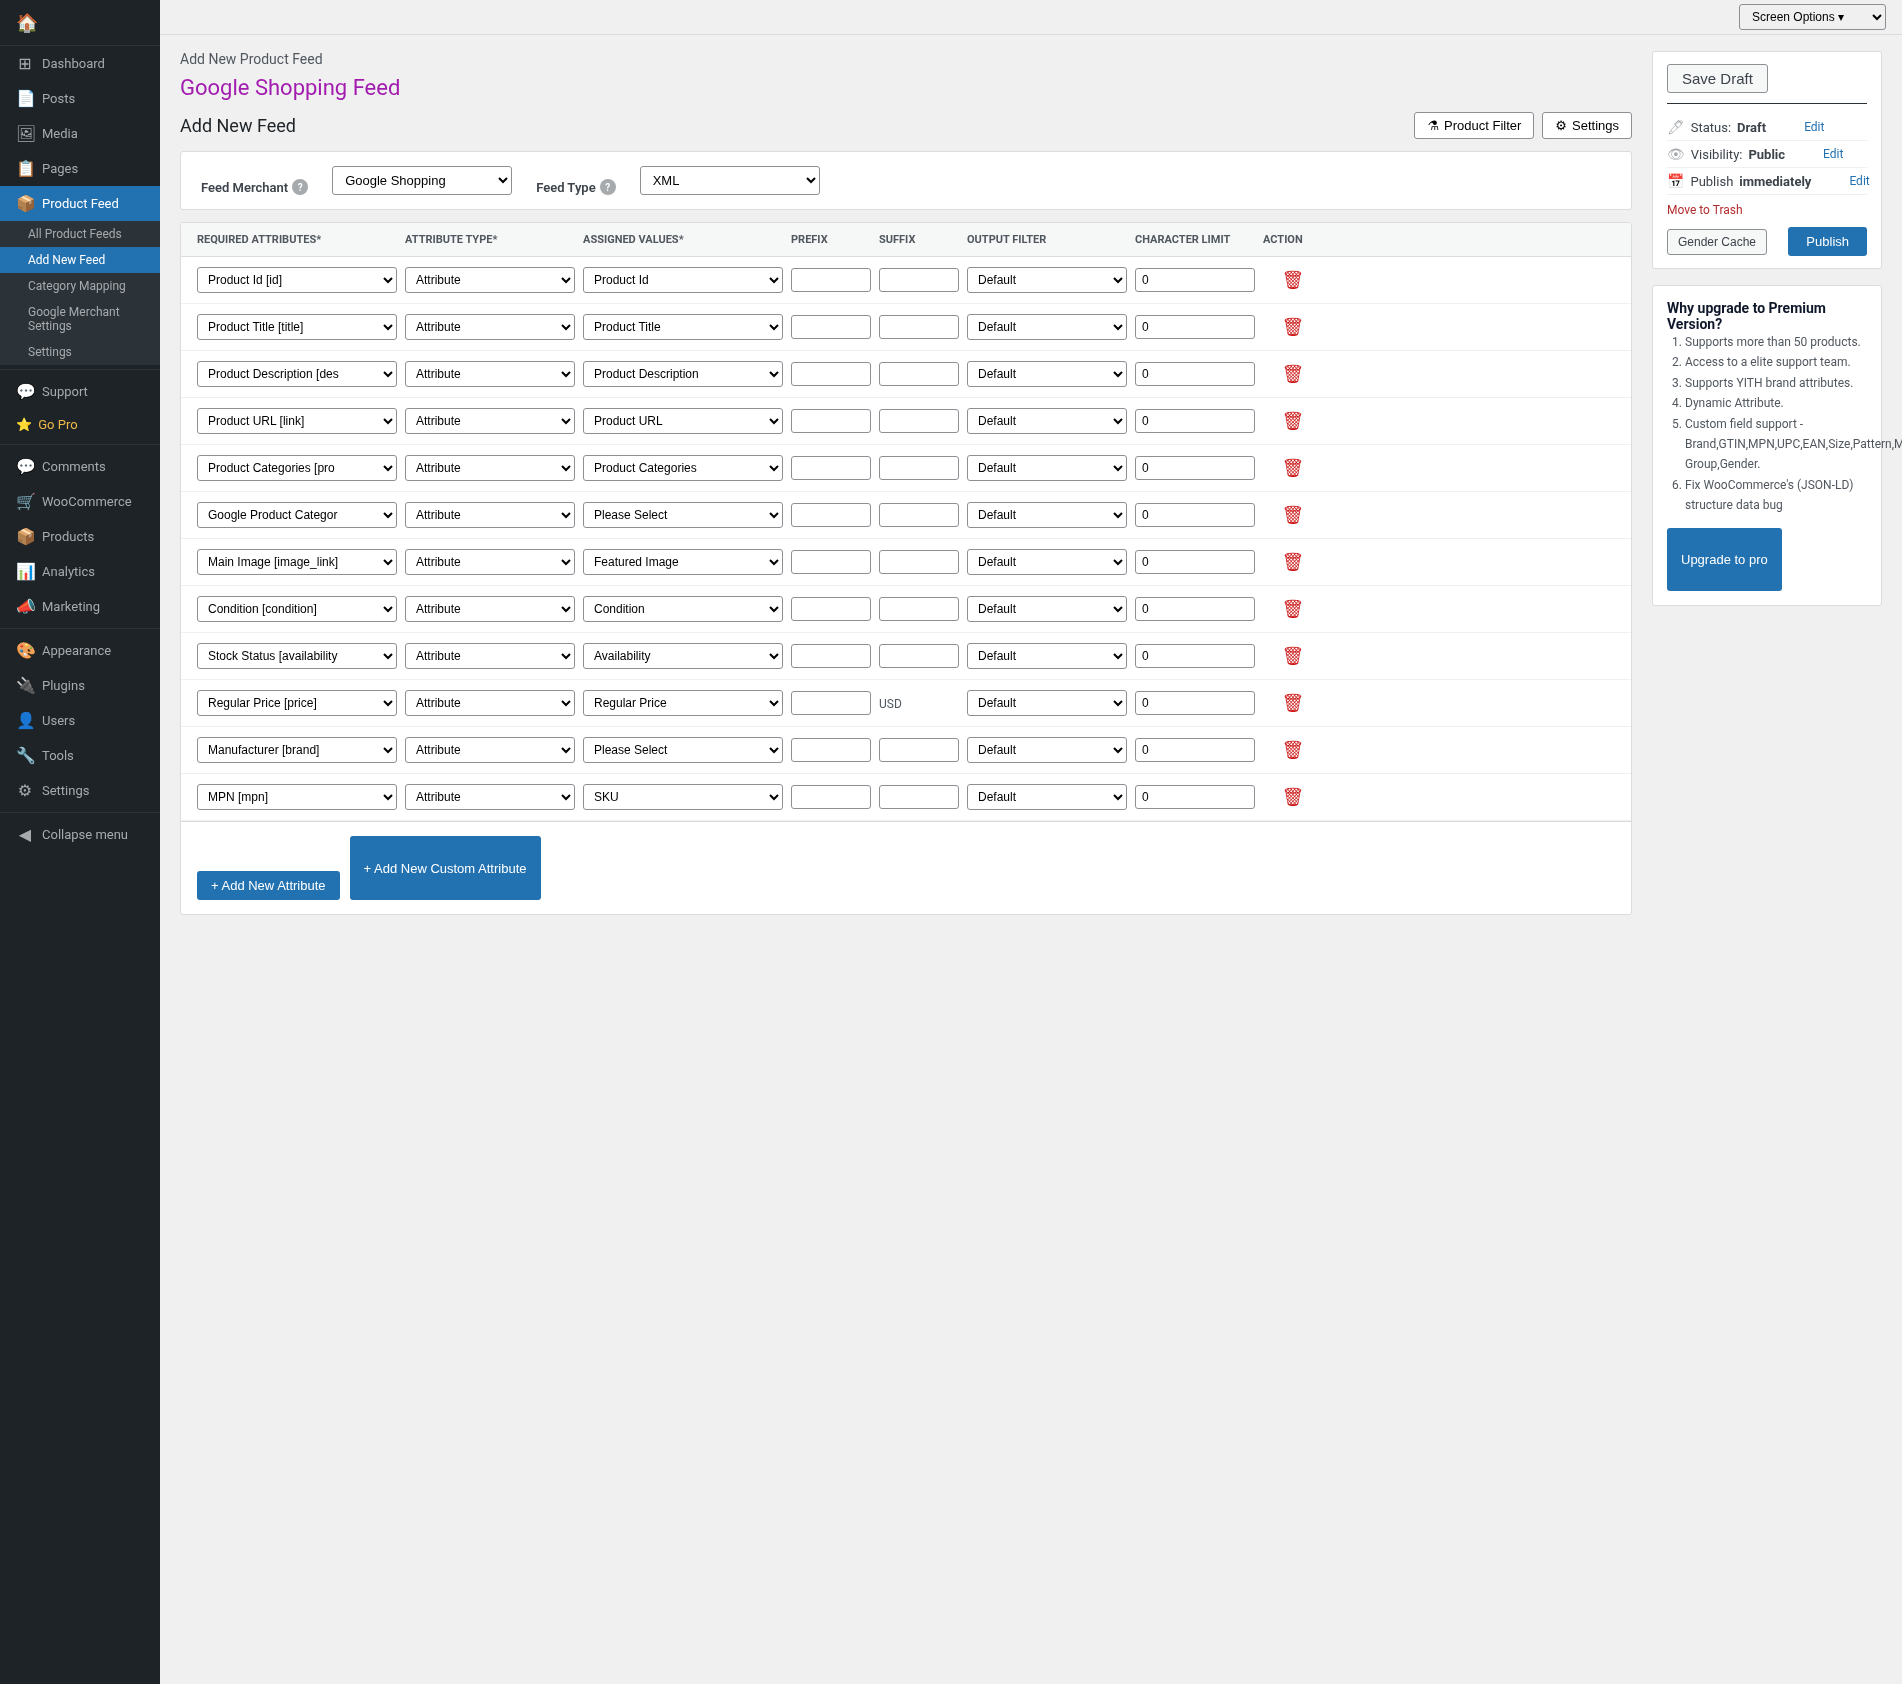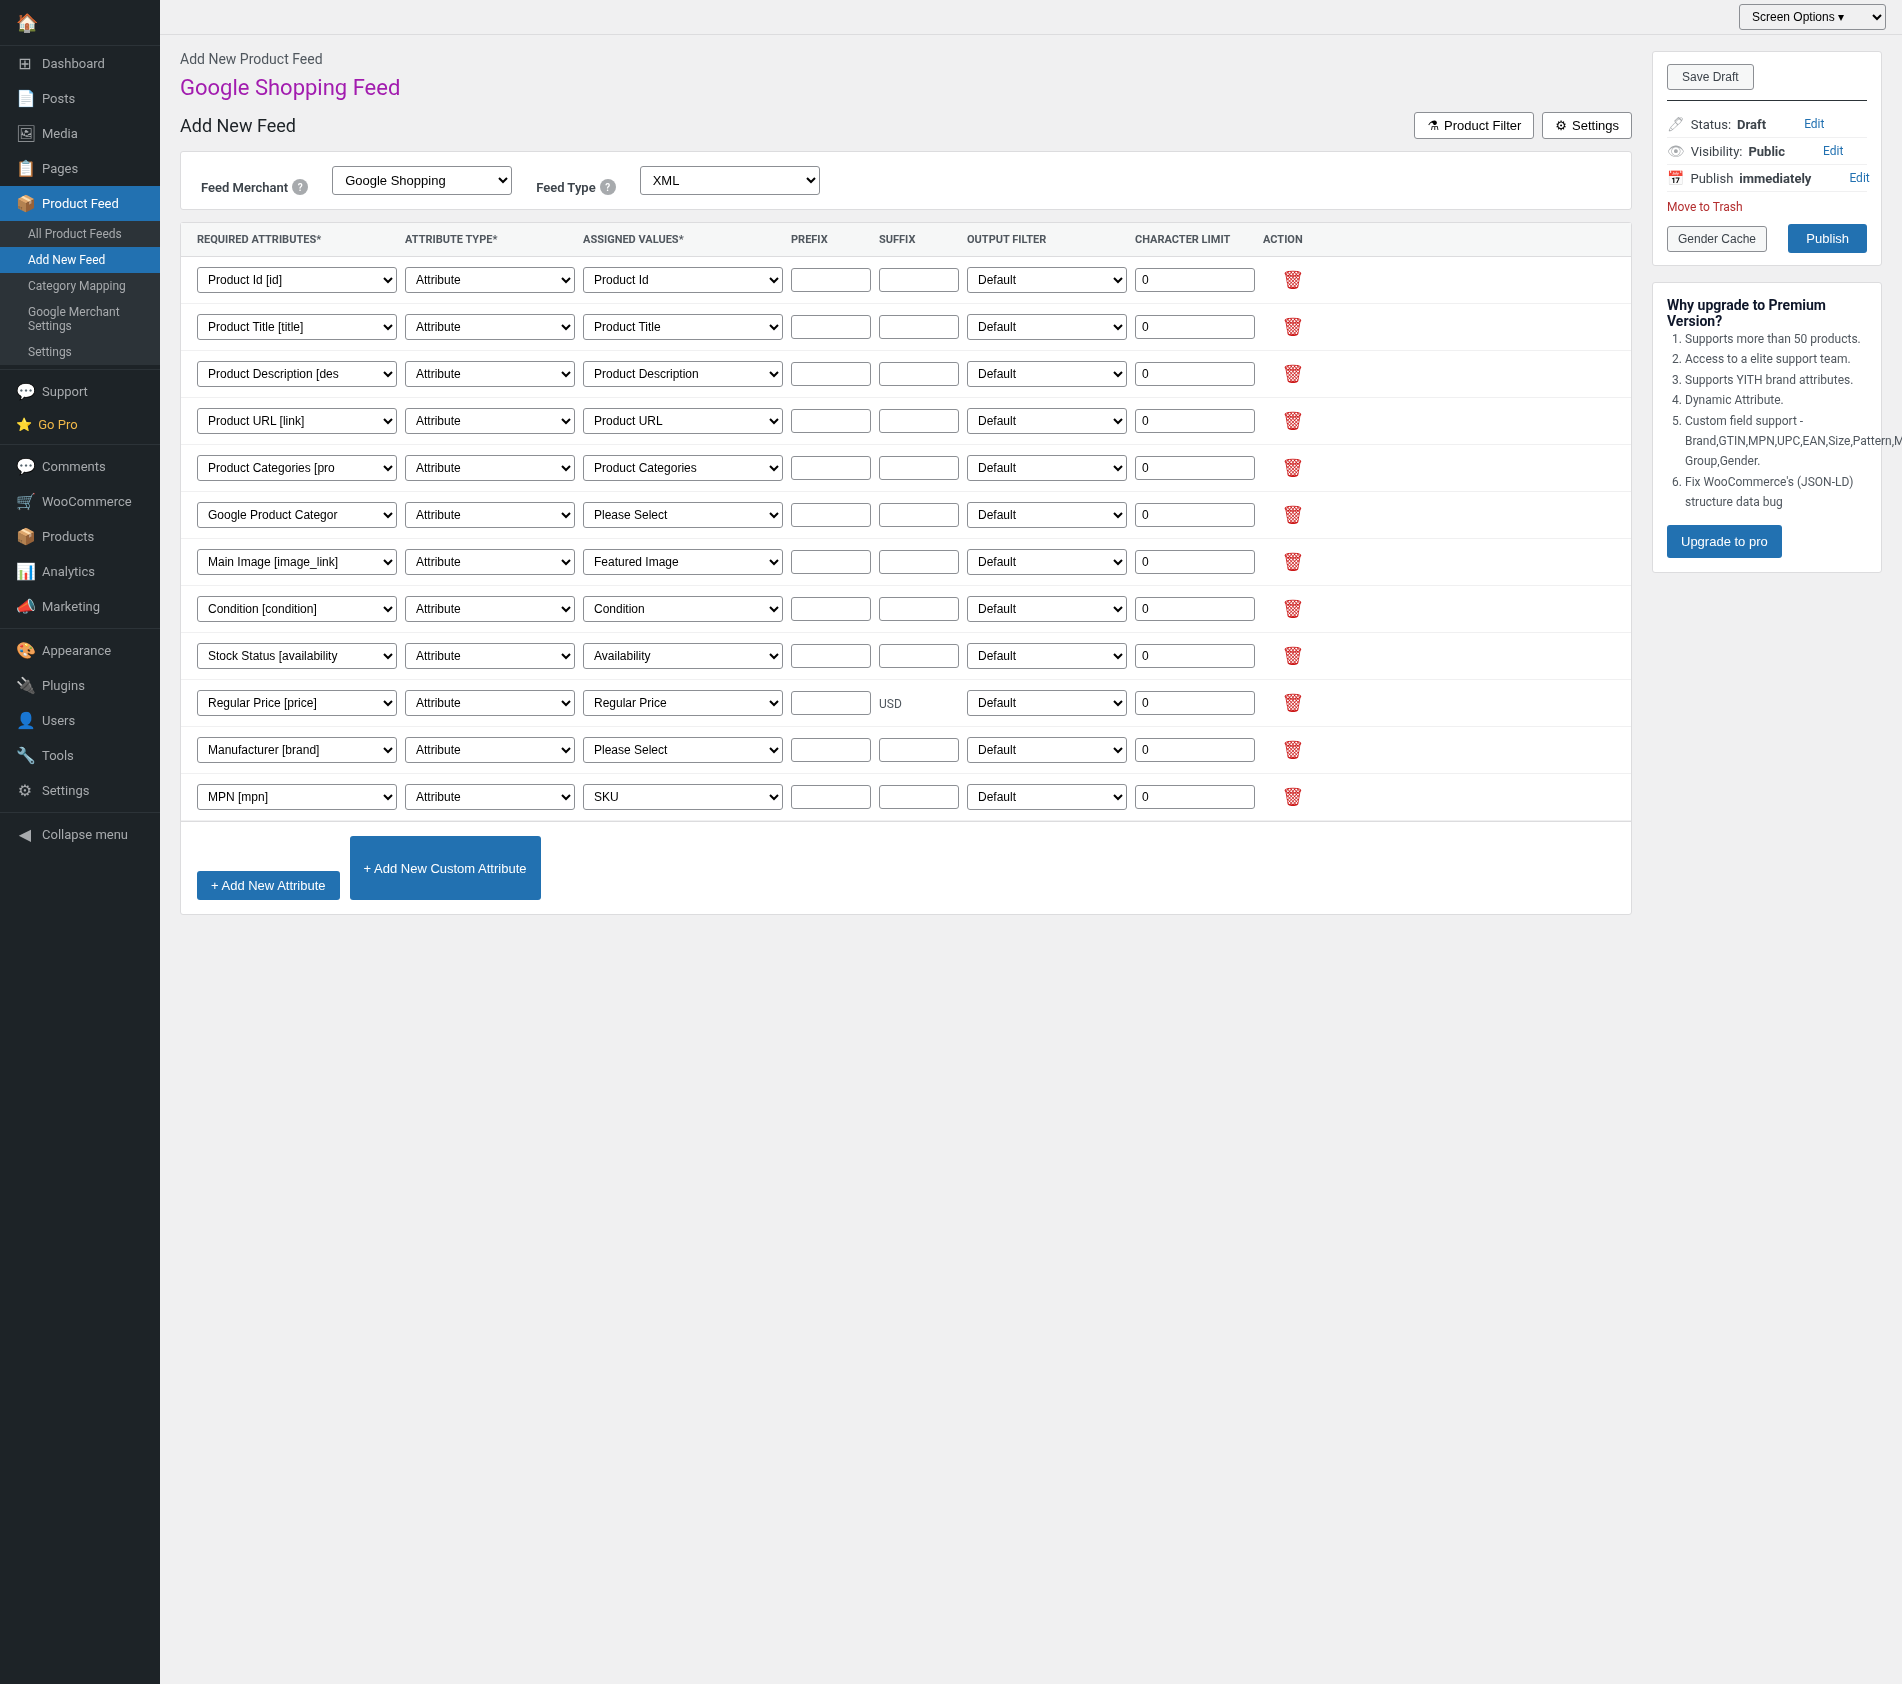--- a/index.html
+++ b/index.html
@@ -46,33 +46,33 @@
     .feed-table-row input[type="text"] { width: 100%; padding: 4px 6px; border: 1px solid #8c8f94; border-radius: 3px; font-size: 12px; }
     .delete-btn { background: none; border: none; cursor: pointer; color: #cc1818; font-size: 18px; padding: 2px; }
 
     .table-footer { padding: 14px 16px; display: flex; gap: 10px; border-top: 1px solid #dcdcde; }
     .btn-add { background: #2271b1; color: #fff; border: none; padding: 7px 14px; border-radius: 3px; font-size: 13px; cursor: pointer; display: flex; align-items: center; gap: 5px; margin-top: 35px; }
     .btn-add-custom { background: #2271b1; color: #fff; border: none; padding: 7px 14px; border-radius: 3px; font-size: 13px; cursor: pointer; display: flex; align-items: center; gap: 5px; }
 
     
     .widget-box { background: #fff; border: 1px solid #dcdcde; border-radius: 3px; margin-bottom: 16px; }
     .widget-box-body { padding: 12px 14px; }
-    .btn-save-draft { background: #f6f7f7; border: 1px solid #8c8f94; padding: 5px 14px; border-radius: 3px; font-size: 12px; cursor: pointer; color: #3c434a; }
+    .btn-save-draft { background: #f6f7f7; border: 1px solid #8c8f94; padding: 5px 14px; border-radius: 3px; font-size: 15px; cursor: pointer; color: #3c434a; }
     .publish-row { display: flex; align-items: center; justify-content: space-between; margin-top: 10px; }
     .btn-publish { background: #2271b1; color: #fff; border: none; padding: 7px 18px; border-radius: 3px; font-size: 13px; cursor: pointer; }
     .status-row { display: flex; align-items: center; gap: 6px; padding: 5px 0; font-size: 13px; border-bottom: 1px solid #f0f0f1; }
     .status-icon { color: #a7aaad; font-size: 14px; }
     .edit-link { color: #2271b1; text-decoration: none; font-size: 12px; margin-left: 32px; }
     .move-to-trash { color: #b32d2e; font-size: 12px; cursor: pointer; text-decoration: none; display: block; margin: 8px 0 4px; }
     .btn-purge { background: #f6f7f7; border: 1px solid #8c8f94; padding: 5px 10px; border-radius: 3px; font-size: 12px; cursor: pointer; color: #3c434a; }
 
     .upgrade-box { background: #fff; border: 1px solid #dcdcde; border-radius: 3px; padding: 14px; }
     .upgrade-box h4 { font-size: 14px; margin-bottom: 0; color: #0f172a; }
     .upgrade-box ol { padding-left: 18px; font-size: 12px; line-height: 1.7; color: #50575e; }
-    .btn-upgrade { background: #2271b1; color: #fff; border: none; padding: 9px 14px; border-radius: 3px; font-size: 13px; cursor: pointer; margin-top: 12px; }
+    .btn-upgrade { background: #2271b1; color: #fff; border: none; padding: 24px 14px; border-radius: 3px; font-size: 13px; cursor: pointer; margin-top: 12px; }
 
     .suffix-usd { font-size: 12px; color: #50575e; }
   </style>
 </head>
 <body>
 
 <div id="sidebar">
   <div class="sidebar-logo">🏠</div>
   <div class="sidebar-item">
     <span class="icon">⊞</span>

